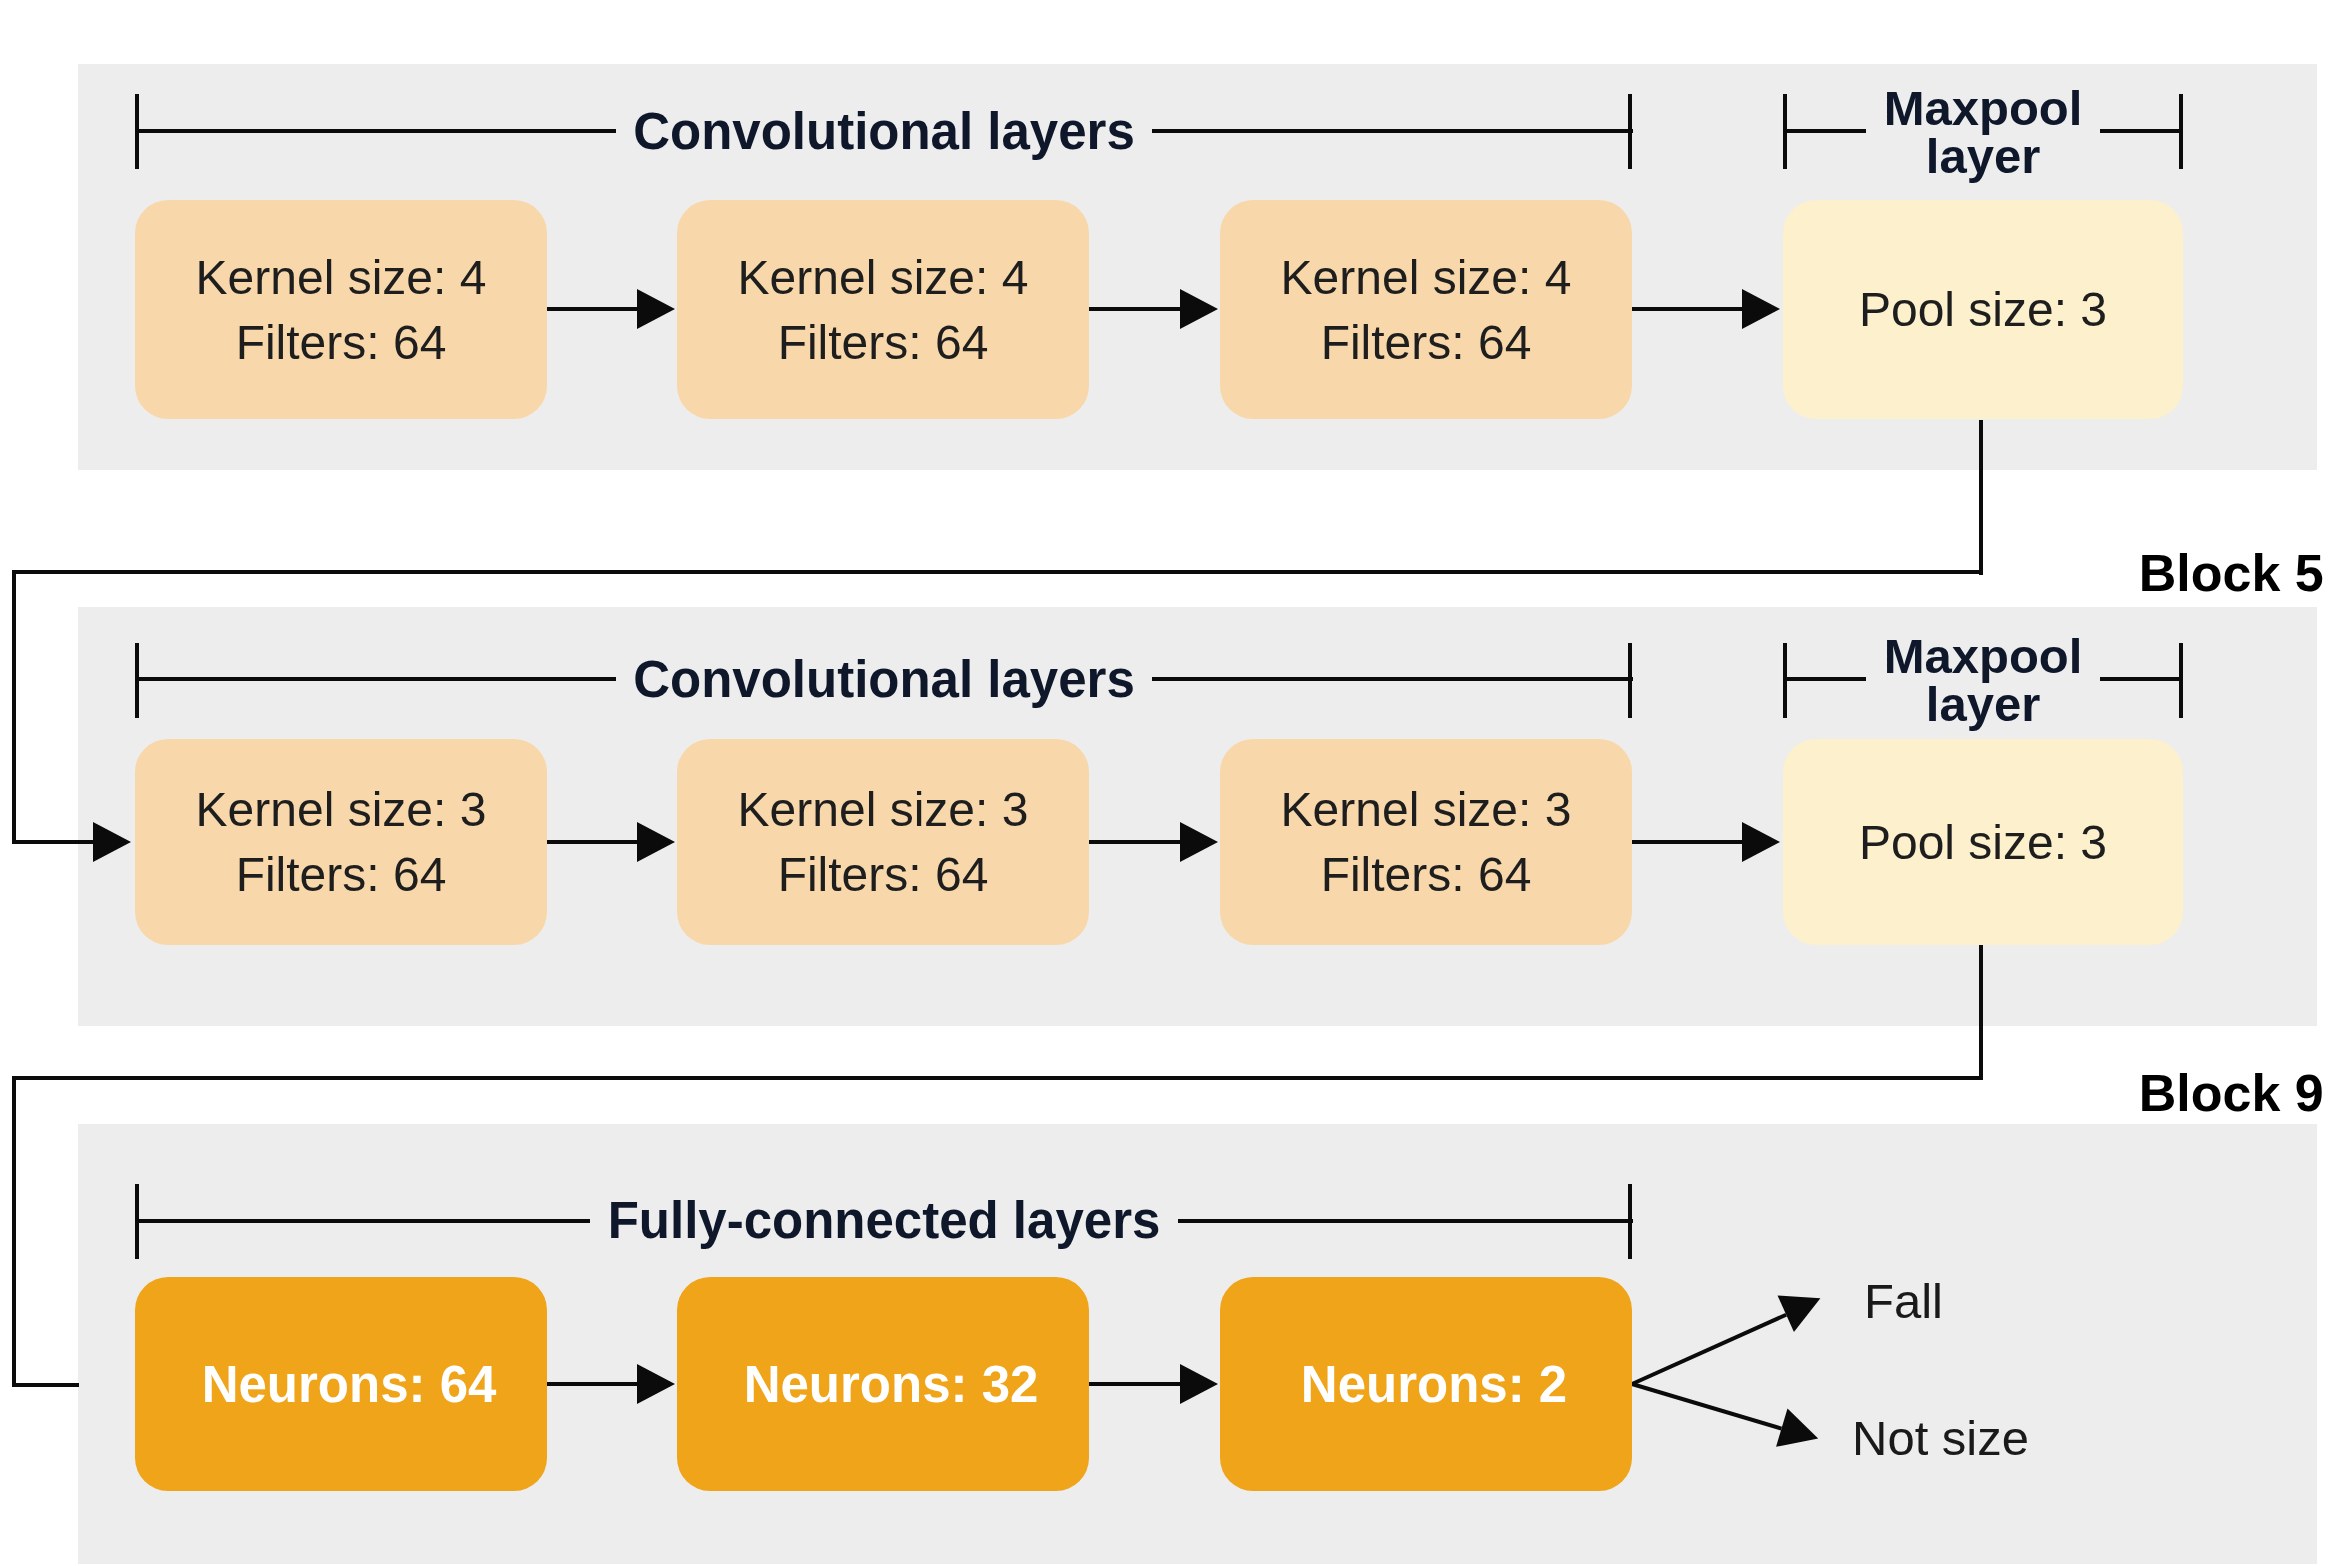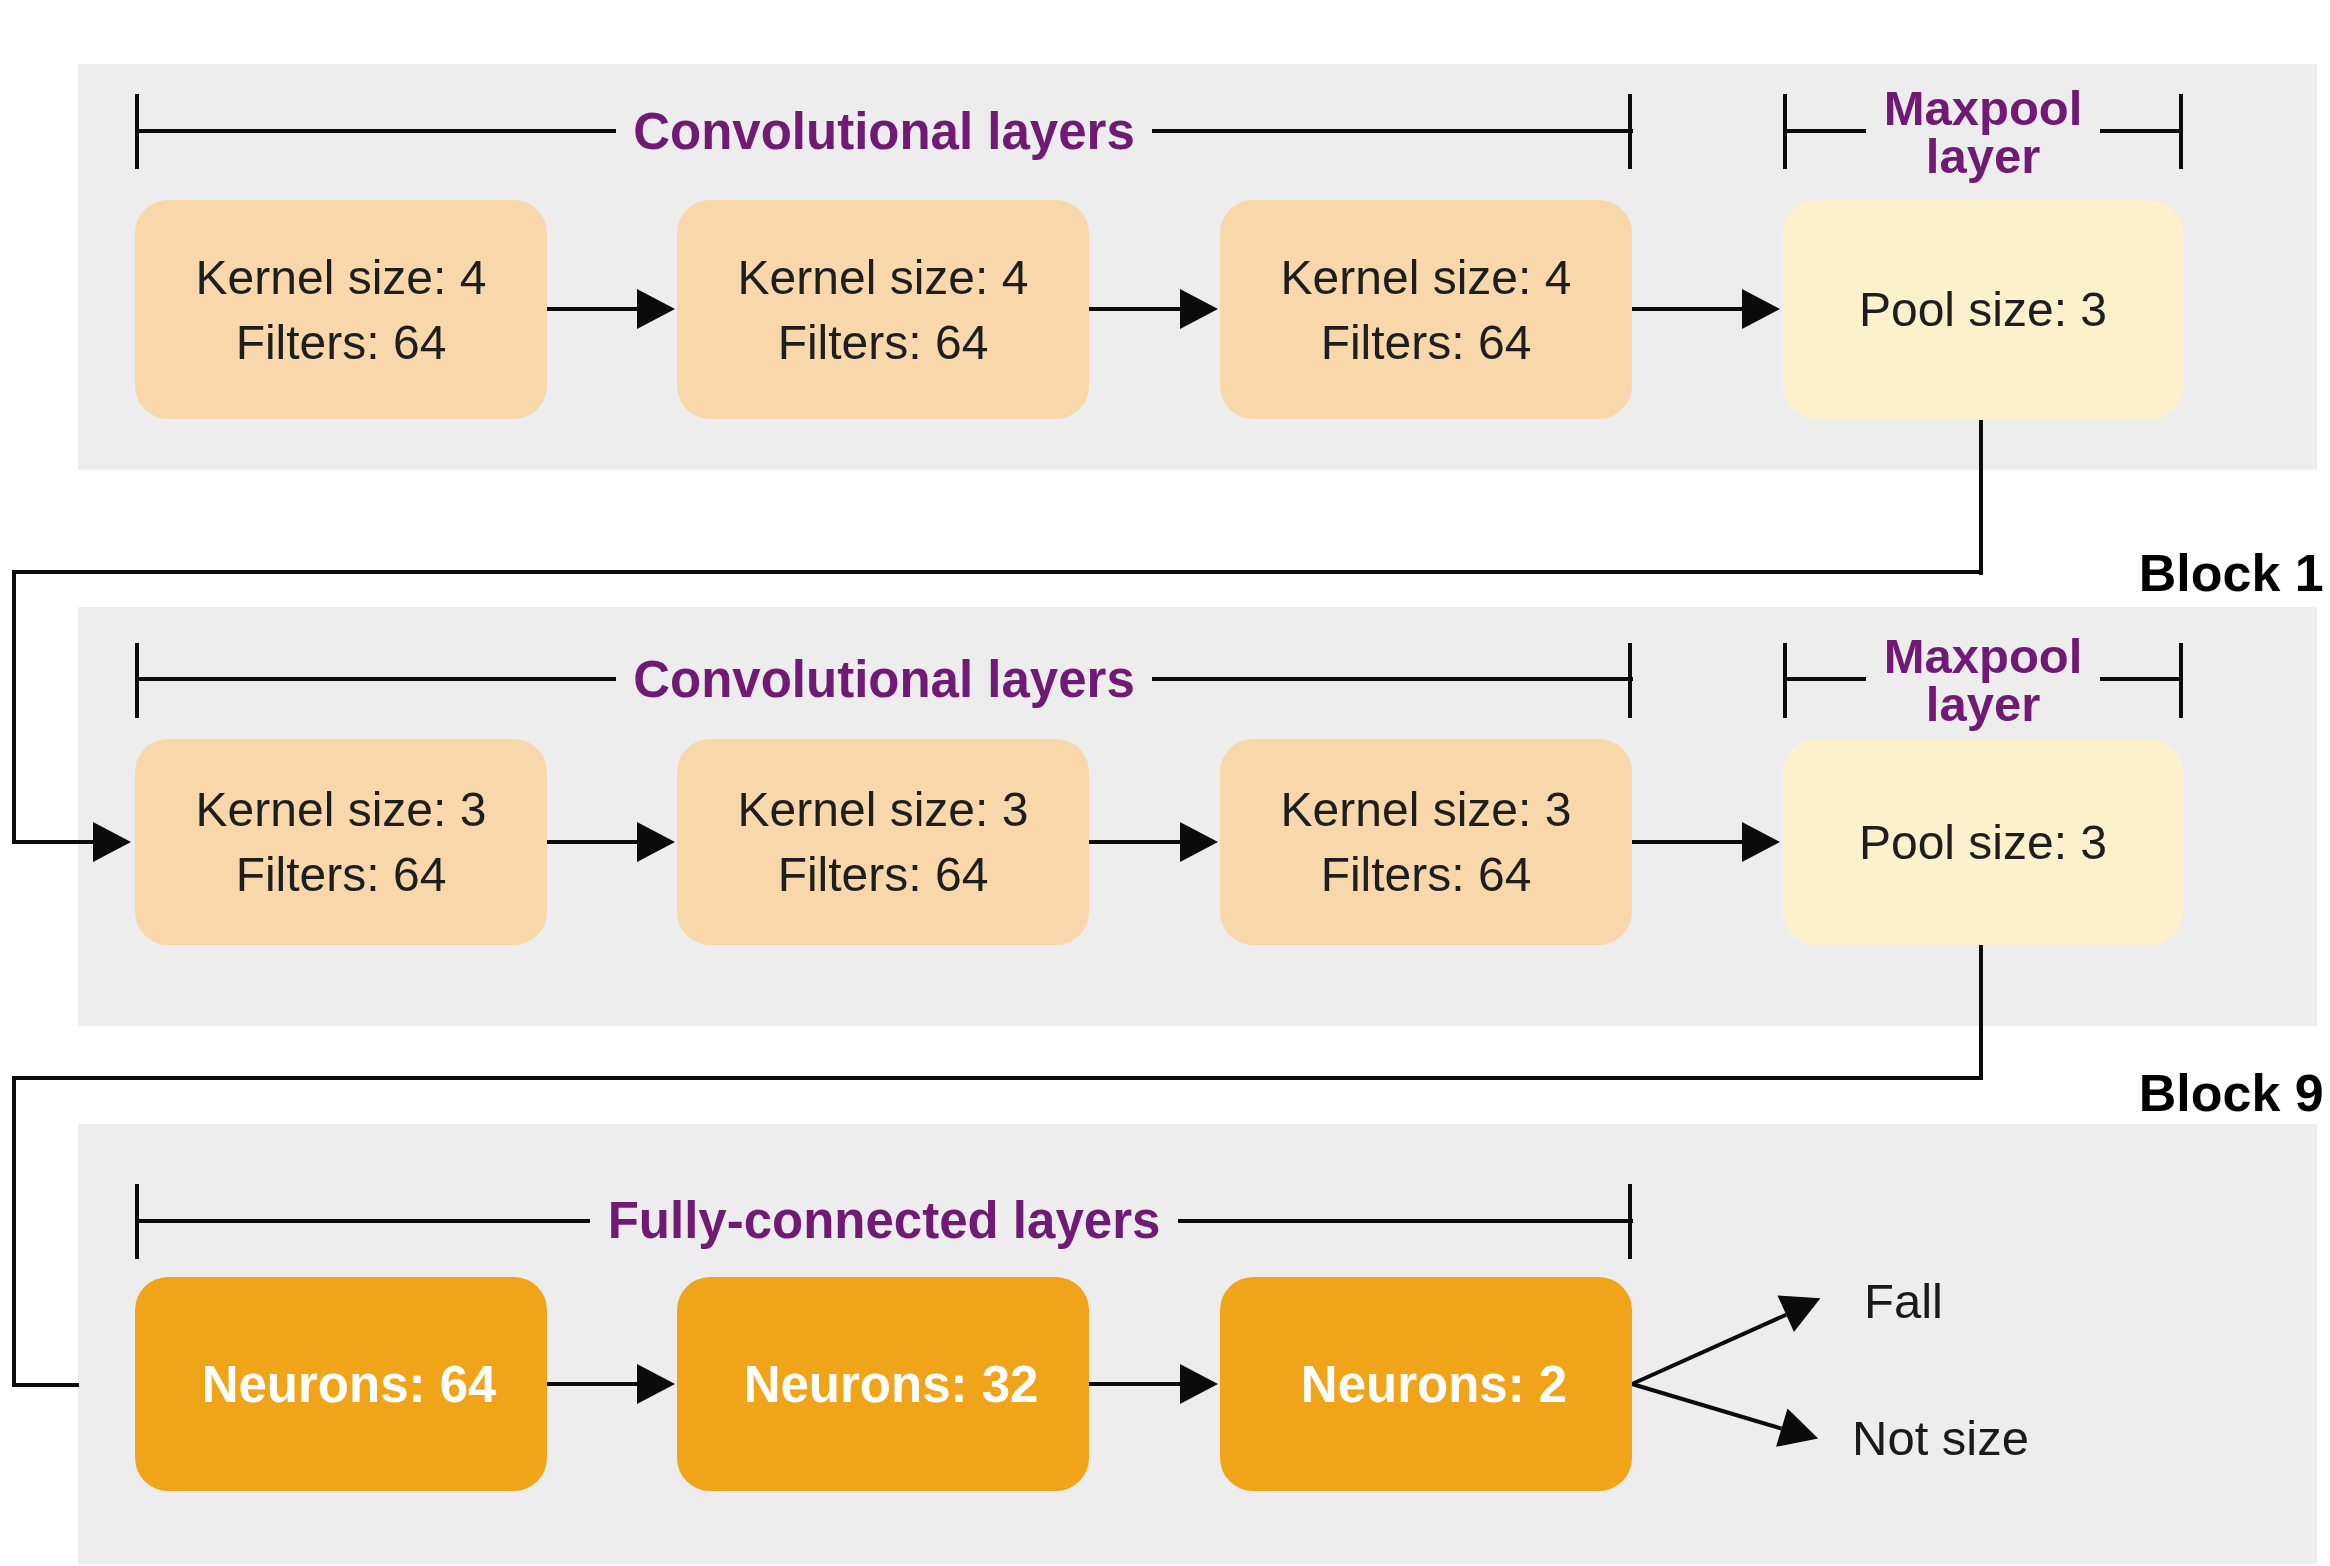--- a/index.html
+++ b/index.html
@@ -21,21 +21,21 @@
     position:absolute;right:6.3px;width:475px;text-align:right;
     font-size:52px;font-weight:700;line-height:57px;color:#000;z-index:3;
   }
   
   .bline{position:absolute;height:4px;background:var(--line);z-index:1;}
   .tick{position:absolute;width:4px;height:75px;background:var(--line);z-index:1;}
   .bracket-label{
     position:absolute;display:flex;align-items:center;justify-content:center;z-index:2;
   }
   .bracket-label .bl-inner{
-    background:var(--panel);padding:0 17.4px;font-size:51px;font-weight:700;color:#701a75;
+    background:var(--panel);padding:0 17.4px;font-size:51px;font-weight:700;color:#0f172a;
     text-align:center;line-height:51px;white-space:nowrap;
   }
   .bracket-label .bl-inner.two{font-size:49px;line-height:48px;}
   
   .box{
     position:absolute;border-radius:33px;display:flex;flex-direction:column;
     align-items:center;justify-content:center;z-index:2;text-align:center;
   }
   .box.conv{background:var(--conv_box);}
   .box.pool{background:var(--pool_box);}
@@ -62,21 +62,21 @@
 </style>
 </head>
 <body>
 
 <div id="canvas">
 
   <div class="panel" style="top:64px;height:406px;"></div>
   <div class="panel" style="top:607px;height:419px;"></div>
   <div class="panel" style="top:1124px;height:440px;"></div>
 
-  <div class="block-label" style="top:545px;">Block 1</div>
+  <div class="block-label" style="top:545px;">Block 5</div>
   <div class="block-label" style="top:1065px;">Block 9</div>
 
   <div class="bline" style="left:135px;top:129px;width:1498px;"></div>
   <div class="tick" style="left:135px;top:94px;"></div>
   <div class="tick" style="left:1628px;top:94px;"></div>
   <div class="bracket-label" style="left:135px;top:92px;width:1498px;height:79px;">
     <span class="bl-inner">Convolutional layers</span>
   </div>
 
   <div class="bline" style="left:1783px;top:129px;width:400px;"></div>

